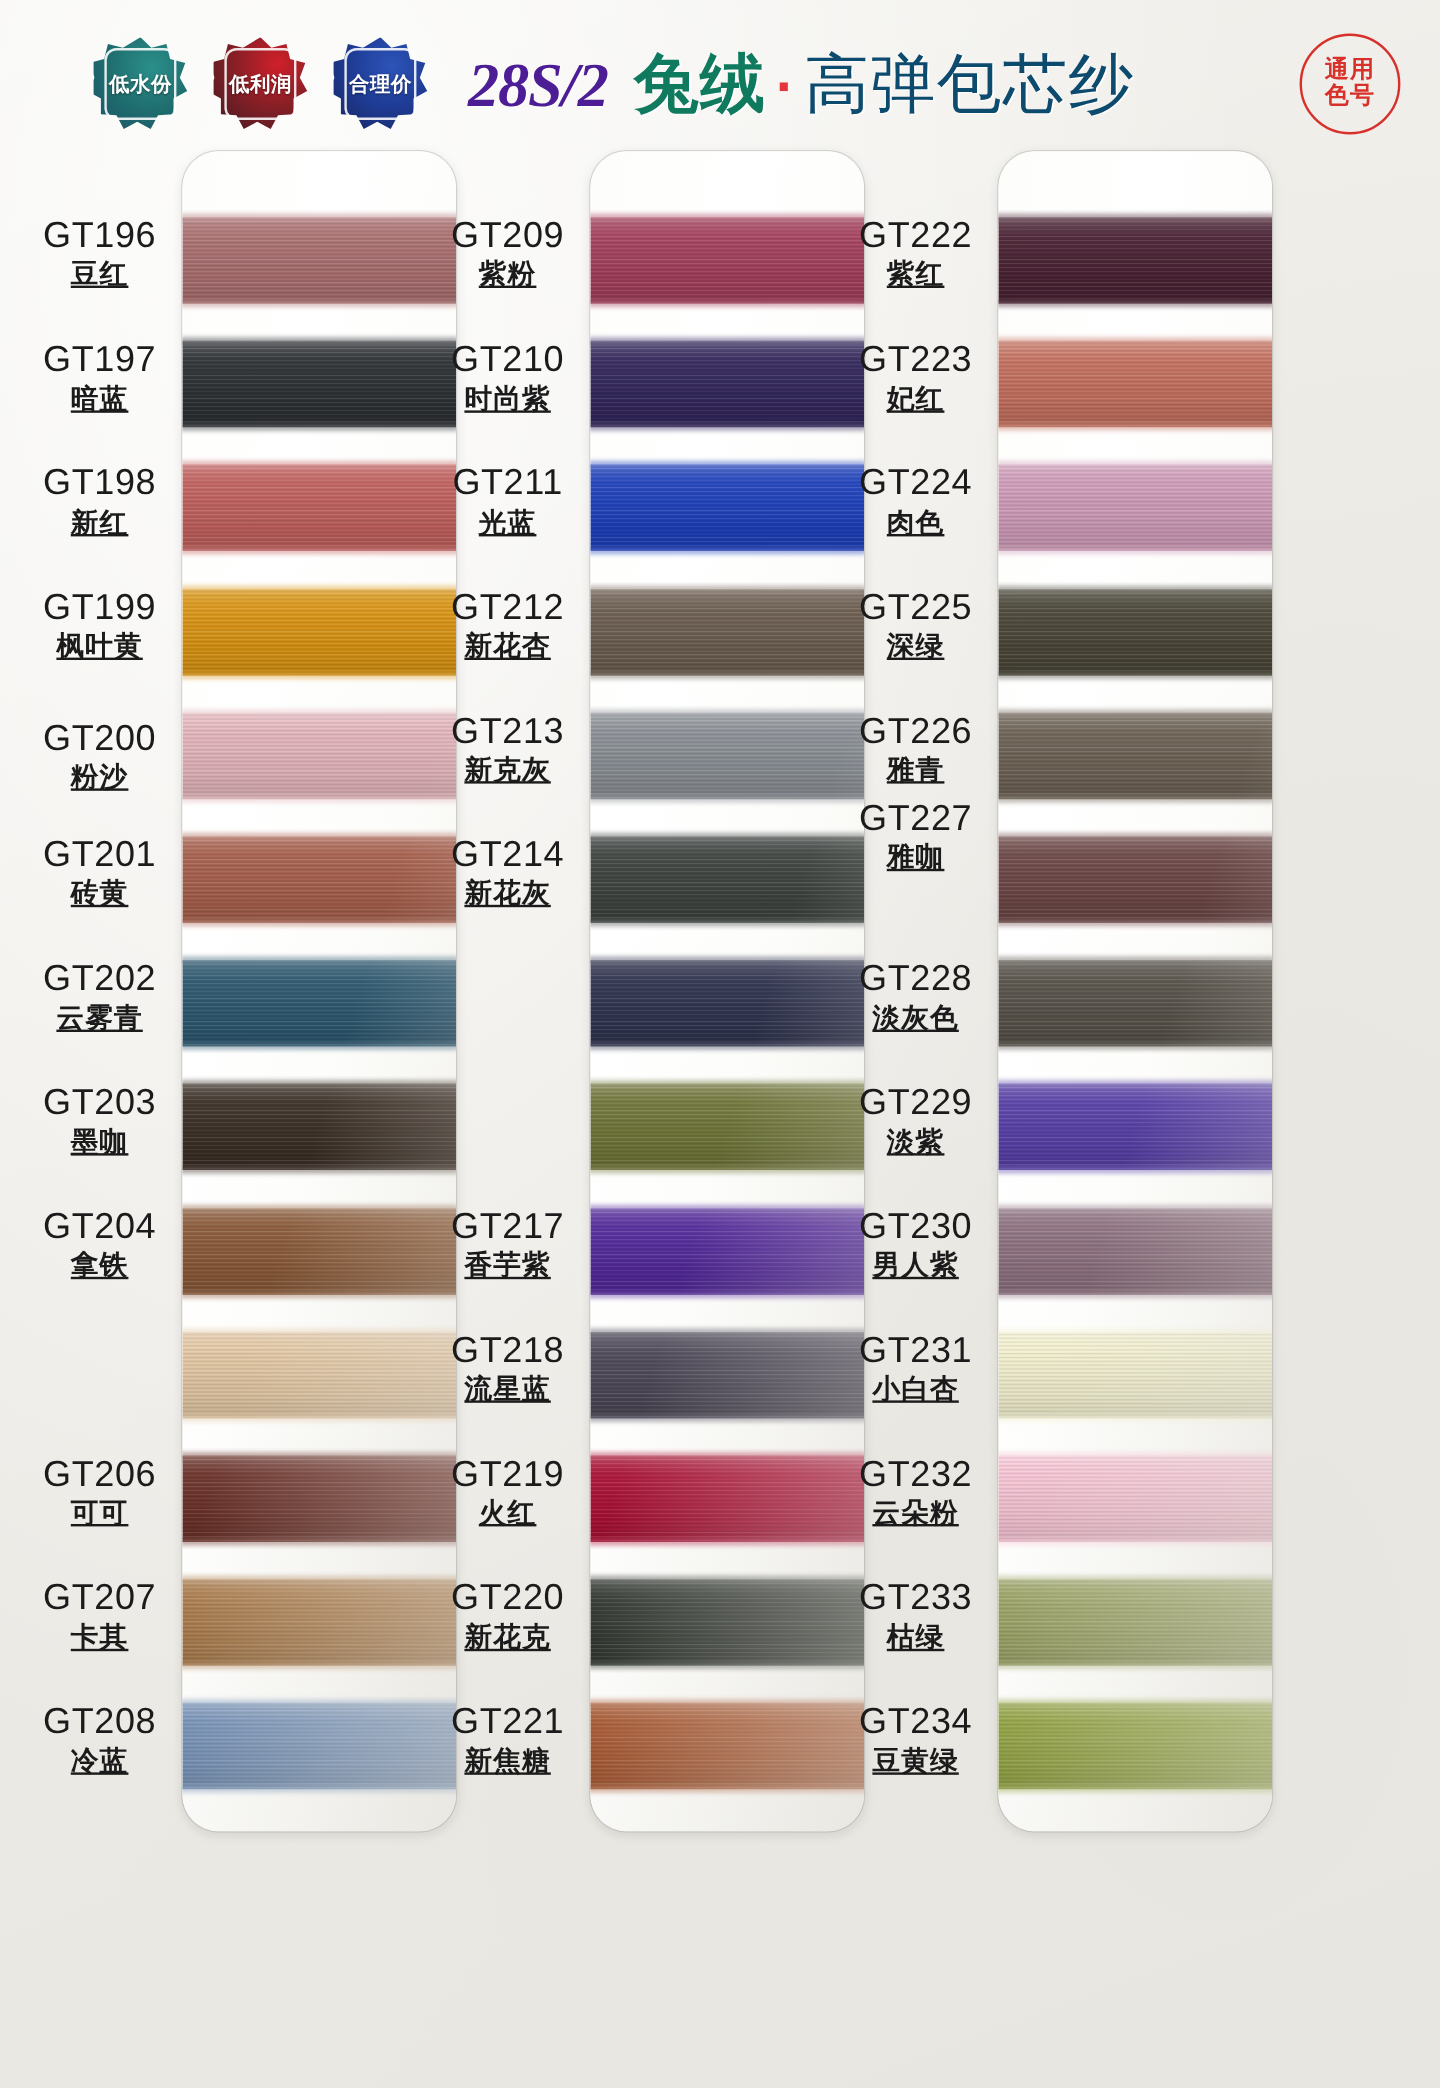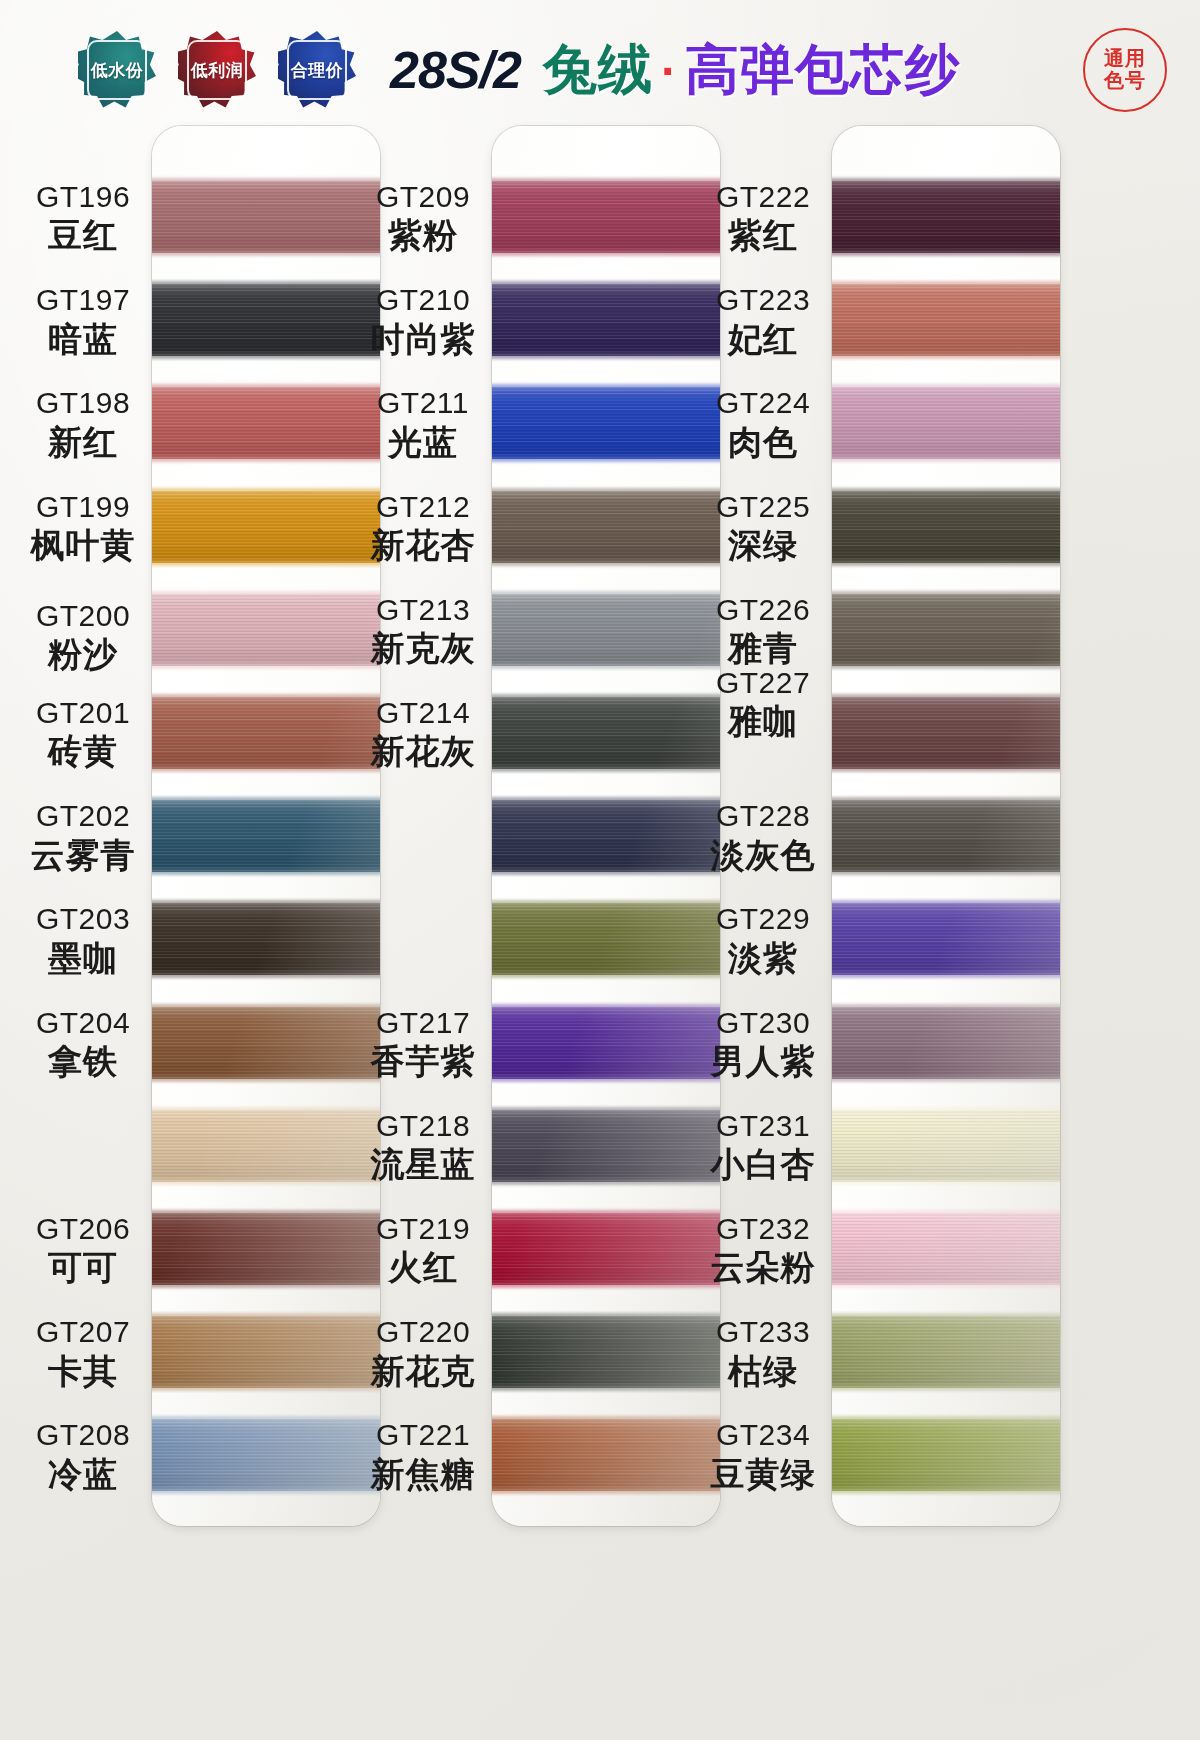--- a/index.html
+++ b/index.html
@@ -62,33 +62,34 @@
   .b-teal  .star { background: radial-gradient(circle at 62% 32%, #2b8f8a 0%, #1f6f70 48%, #1b4f63 100%); }
   .b-red   .star { background: radial-gradient(circle at 68% 28%, #d0202a 0%, #8a1f26 45%, #3e1b22 100%); }
   .b-blue  .star { background: radial-gradient(circle at 62% 30%, #2d54b8 0%, #1f3d97 45%, #17245e 100%); }
 
   .title-block {
     display: flex; align-items: baseline; margin-left: 34px;
     white-space: nowrap;
   }
   .t-code {
     font-size: 52px; font-weight: bold; font-style: italic;
-    color: #0f172a; letter-spacing: -1px;
+    color: #4c1d95; letter-spacing: -1px;
     text-shadow: 1px 1px 0 rgba(255,255,255,0.9);
+    font-family: Liberation Serif, serif;
   }
   .t-green {
     font-size: 54px; font-weight: bold; color: #0f7a5e;
     margin-left: 22px; letter-spacing: 1px;
     text-shadow: 1.5px 1.5px 0 rgba(255,255,255,0.95);
   }
   .t-dot {
     font-size: 48px; color: #e8343c; margin: 0 8px; font-weight: bold;
   }
   .t-blue {
-    font-size: 54px; font-weight: bold; color: #6d28d9;
+    font-size: 54px; font-weight: normal; color: #0c4a6e;
     letter-spacing: 1px;
     text-shadow: 1.5px 1.5px 0 rgba(255,255,255,0.95);
     text-align: center;
   }
 
   .stamp {
     position: absolute; right: 33px; top: 28px;
     width: 84px; height: 84px;
     border: 2.5px solid #d8312b; border-radius: 50%;
     display: flex; flex-direction: column;
@@ -156,22 +157,22 @@
     position: absolute;
     text-align: center;
     color: #1b1b1b;
     width: 150px;
   }
   .label .code {
     font-size: 30px; font-weight: 500; letter-spacing: 0.5px;
     line-height: 1.08;
   }
   .label .name {
-    font-size: 34px; font-weight: bold; letter-spacing: 1px;
-    line-height: 1.2; margin-top: 2px;
+    font-size: 23px; font-weight: bold; letter-spacing: 1px;
+    line-height: 1.2; margin-top: 2px; text-decoration: underline;
   }
   .lab-col-1 { left: 8px; }
   .lab-col-2 { left: 348px; }
   .lab-col-3 { left: 688px; }
 </style>
 </head>
 <body>
 
 <div class="header">
   <div class="badges">

